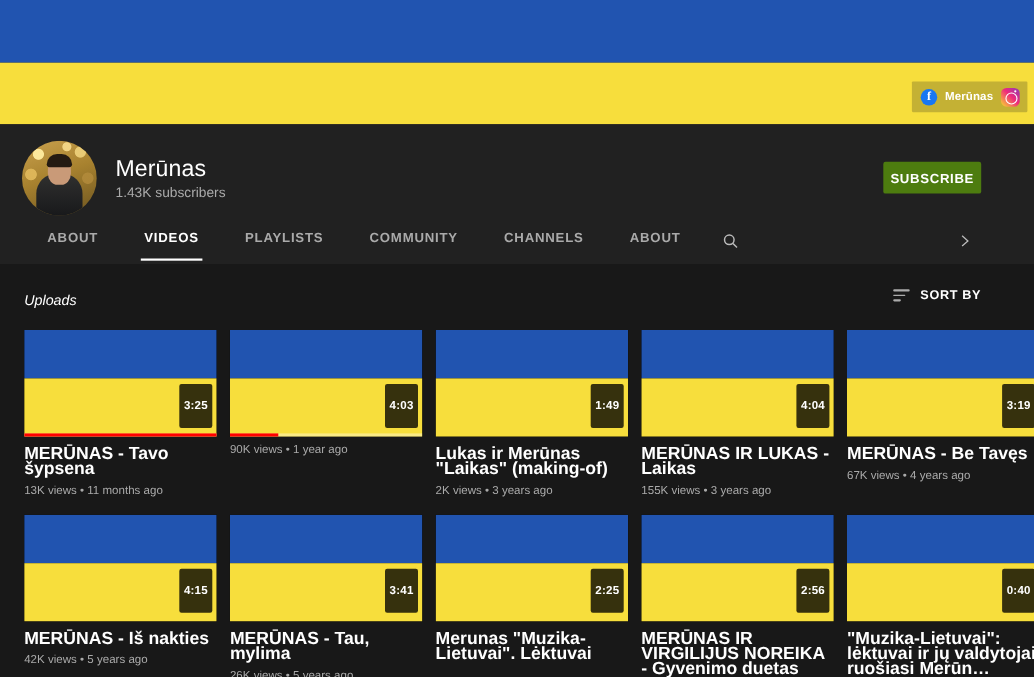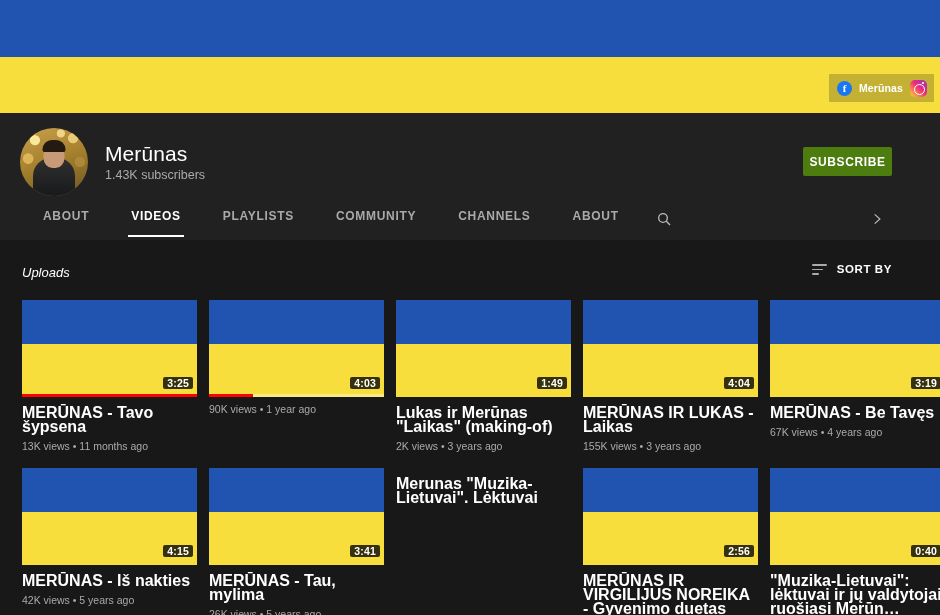--- a/index.html
+++ b/index.html
@@ -118,21 +118,21 @@
   }
 
   
   .content { position:absolute; left:0; top:239px; width:940px; background:#181818; }
   .section-title {
     position:absolute; left:22px; top:265px;
     color:#fff; font-size:13px;font-style:italic;
   }
   .sort-by {
     position:absolute; right:48px; top:263px;
-    display:flex; align-items:flex-end; gap:10px; cursor:pointer;
+    display:flex; align-items:flex-start; gap:10px; cursor:pointer;
   }
   .sort-icon { display:flex; flex-direction:column; gap:3px; width:15px; }
   .sort-icon i { display:block; height:1.6px; background:#aaa; border-radius:1px; }
   .sort-icon i:nth-child(1) { width:15px; }
   .sort-icon i:nth-child(2) { width:11px; }
   .sort-icon i:nth-child(3) { width:7px; }
   .sort-label { color:#fff; font-size:11.5px; font-weight:bold; letter-spacing:.6px; }
 
   
   .grid {
@@ -147,21 +147,21 @@
   .thumb {
     position:relative; width:175px; height:97px;
     overflow:hidden; cursor:pointer; background:#000;
   }
   .thumb-blue   { position:absolute; top:0; left:0; right:0; height:44px; background:#2154b0; }
   .thumb-yellow { position:absolute; top:44px; left:0; right:0; bottom:0; background:#f7de3c; }
   .duration {
     position:absolute; right:4px; bottom:8px;
     background:rgba(0,0,0,.78); color:#fff;
     font-size:10.5px; font-weight:bold;
-    padding:0 4px; border-radius:2px; letter-spacing:.2px;
+    padding:14px 4px; border-radius:2px; letter-spacing:.2px;
   }
   .progress-track {
     position:absolute; left:0; right:0; bottom:0; height:3px;
     background:rgba(255,255,255,.38);
   }
   .progress-fill { position:absolute; left:0; top:0; bottom:0; background:#ff0000; }
 
   .v-title {
     margin-top:9px;
     color:#fff; font-size:16px; font-weight:bold; line-height:14px;
@@ -297,20 +297,25 @@
     <div class="card">
       <div class="thumb">
         <div class="thumb-blue"></div>
         <div class="thumb-yellow"></div>
         <span class="duration">3:41</span>
       </div>
       <div class="v-title">MERŪNAS - Tau, mylima</div>
       <div class="v-meta">26K views • 5 years ago</div>
     </div>
     <div class="card">
+      <div class="thumb">
+        <div class="thumb-blue"></div>
+        <div class="thumb-yellow"></div>
+        <span class="duration">2:25</span>
+      </div>
       <div class="v-title">Merunas "Muzika-Lietuvai". Lėktuvai</div>
       <div class="v-meta"></div>
     </div>
     <div class="card">
       <div class="thumb">
         <div class="thumb-blue"></div>
         <div class="thumb-yellow"></div>
         <span class="duration">2:56</span>
       </div>
       <div class="v-title">MERŪNAS IR VIRGILIJUS NOREIKA - Gyvenimo duetas</div>

